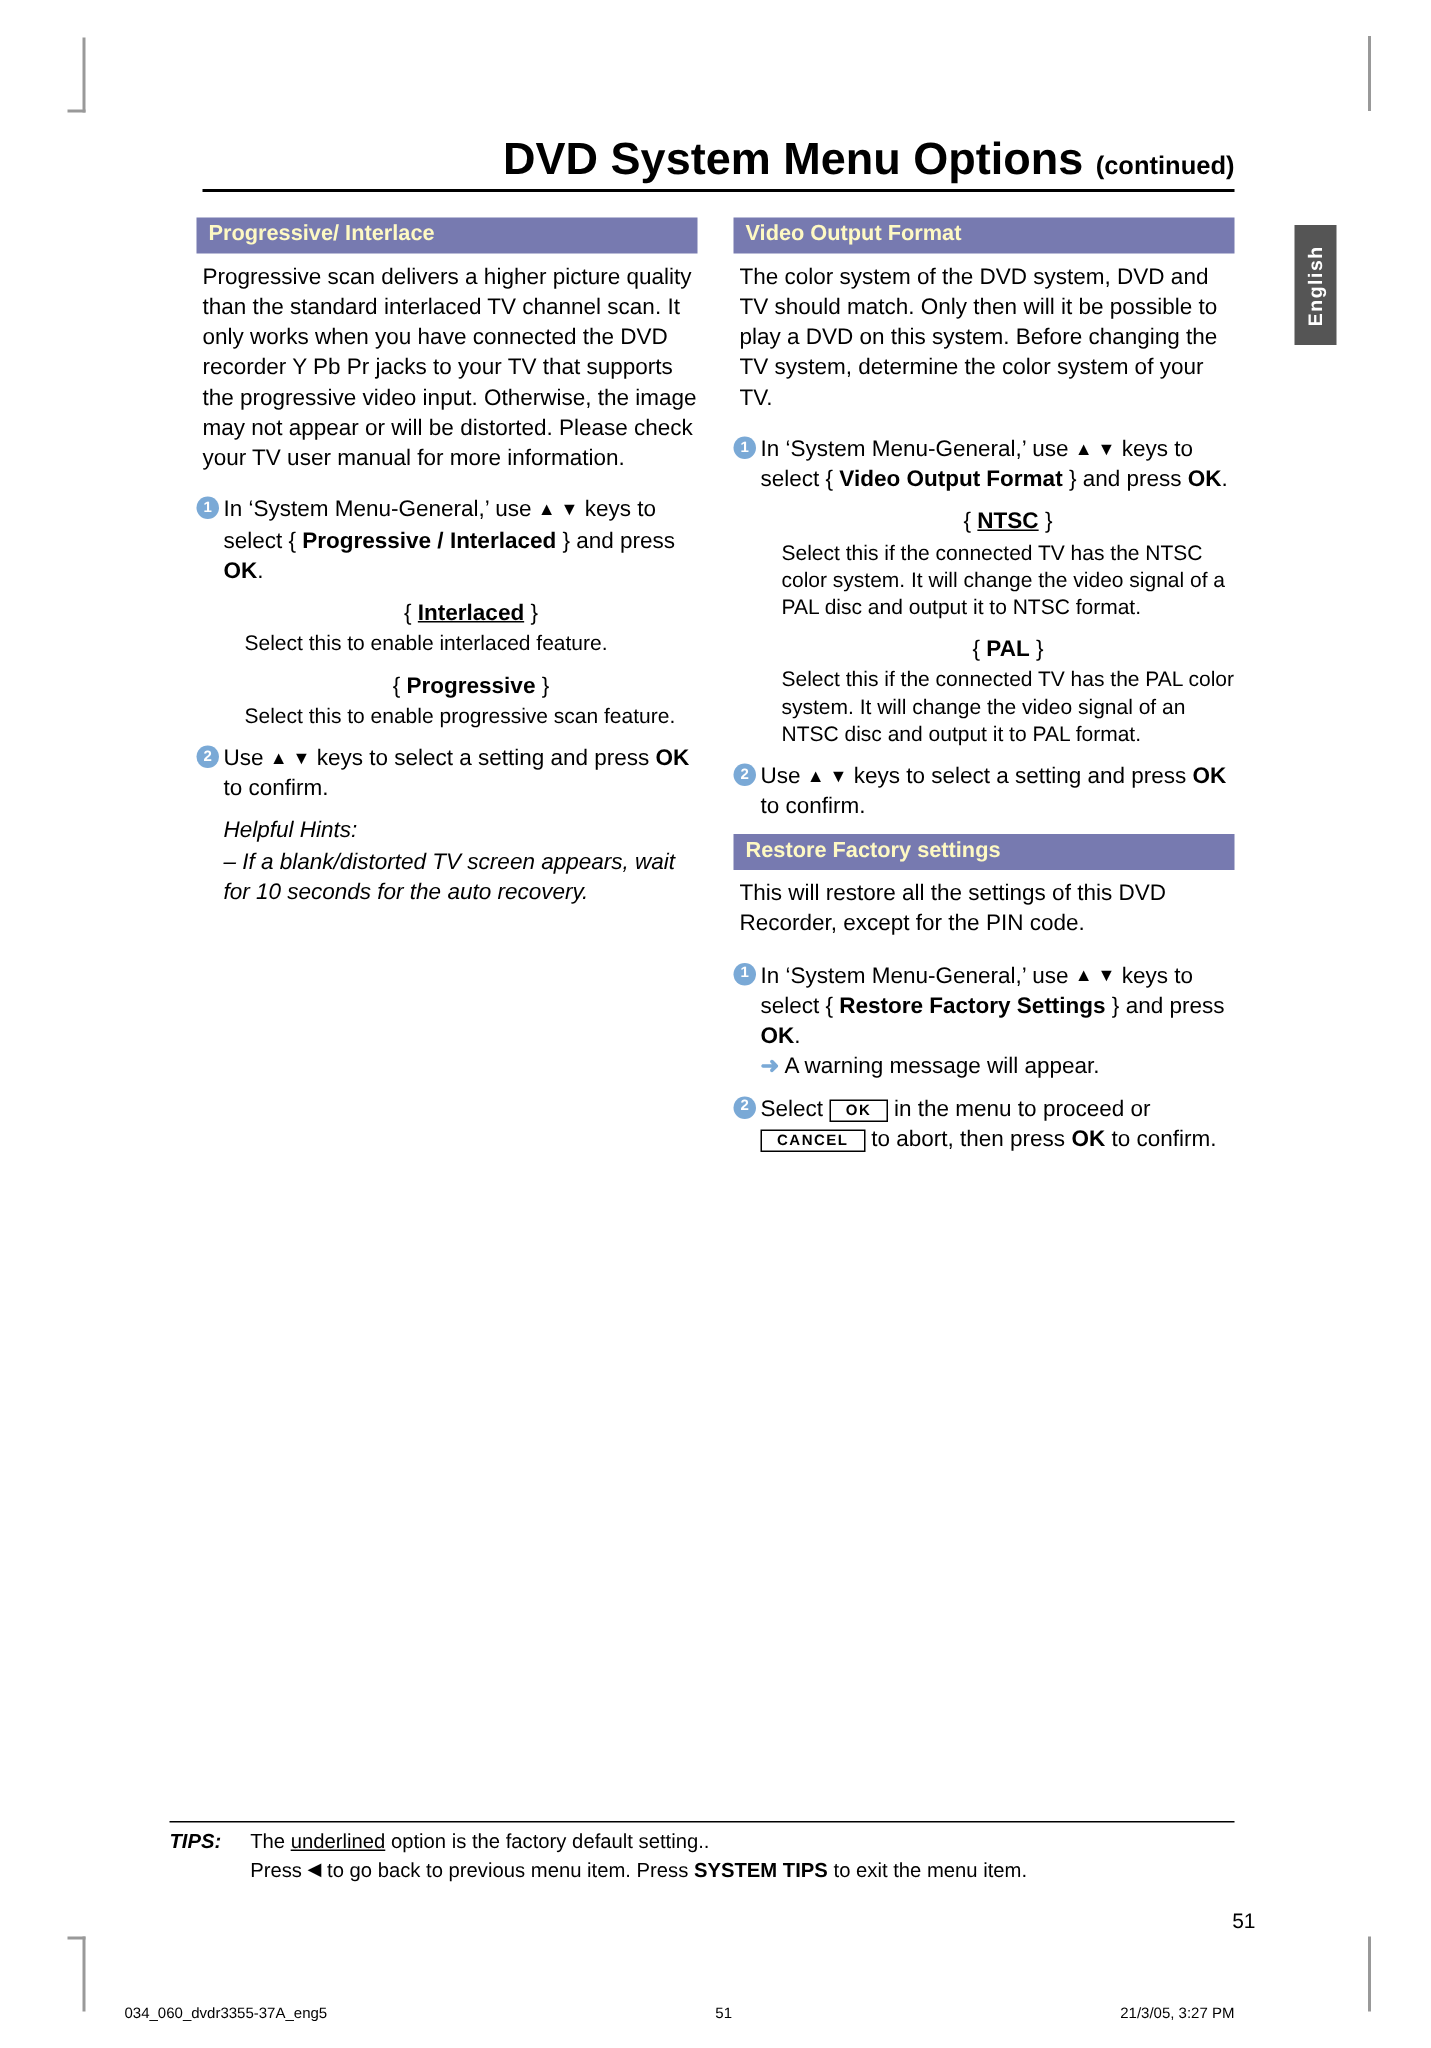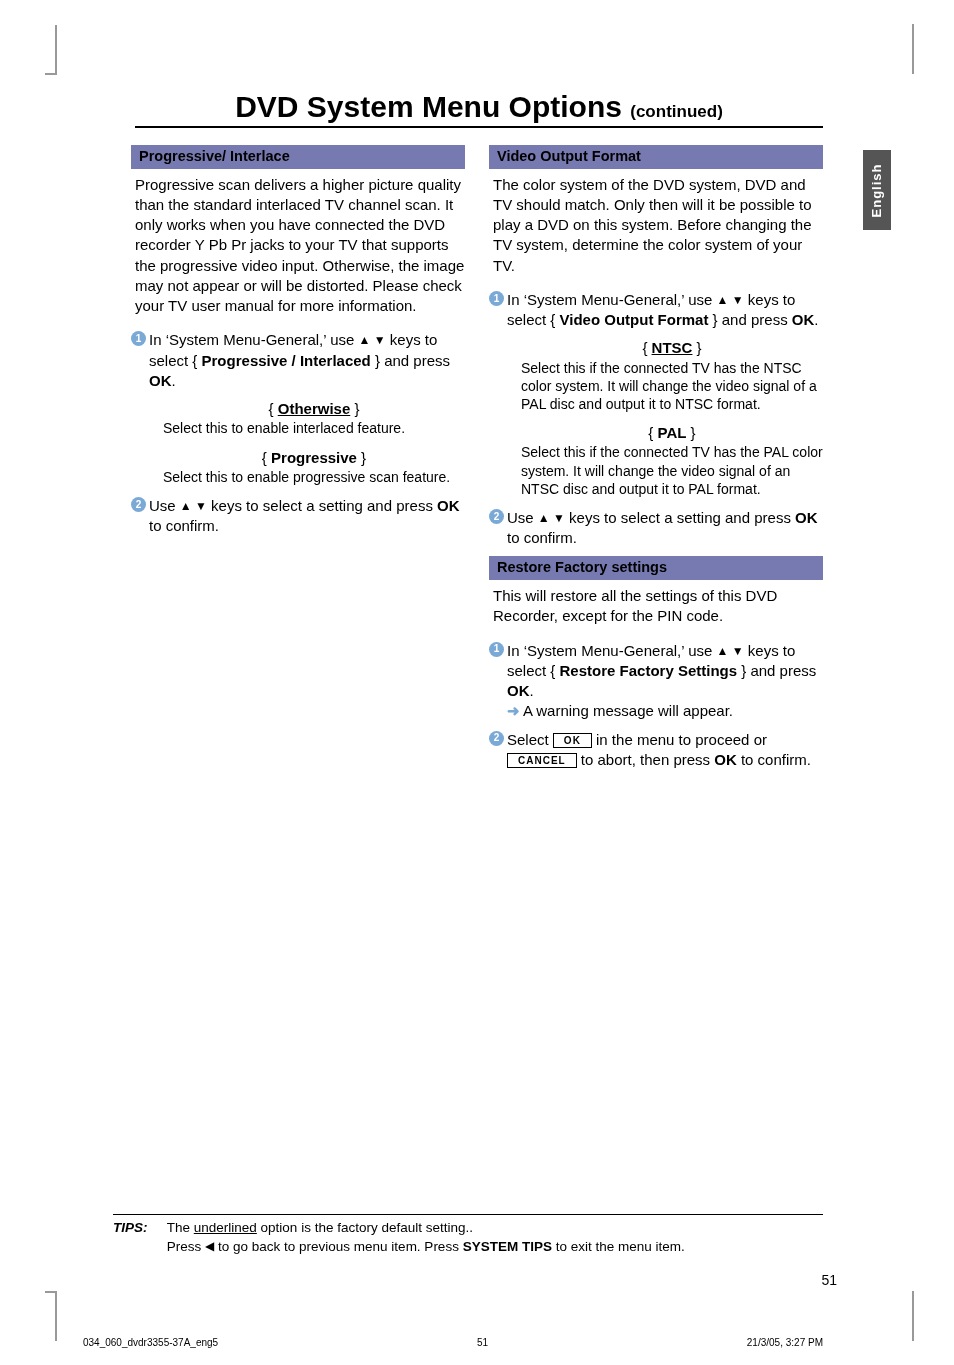--- a/index.html
+++ b/index.html
@@ -11,25 +11,25 @@
   .crop-tr { position: absolute; top: 24px; right: 30px; width: 22px; height: 50px; }
   .crop-tr::before { content:""; position:absolute; top:0; left:10px; width:2px; height:50px; background:#999; }
   .crop-bl { position: absolute; bottom: 24px; left: 45px; width: 22px; height: 50px; }
   .crop-bl::before { content:""; position:absolute; top:0; left:10px; width:2px; height:50px; background:#999; }
   .crop-bl::after { content:""; position:absolute; top:0; left:0; width:12px; height:2px; background:#999; }
   .crop-br { position: absolute; bottom: 24px; right: 30px; width: 22px; height: 50px; }
   .crop-br::before { content:""; position:absolute; top:0; left:10px; width:2px; height:50px; background:#999; }
   .tab { position: absolute; top: 150px; right: 63px; width: 28px; height: 80px; background: #555; color: #fff; font-size: 13px; font-weight: bold; display: flex; align-items: center; justify-content: center; }
   .tab span { transform: rotate(-90deg); white-space: nowrap; letter-spacing: 1px; }
   .title-wrap { position: absolute; top: 90px; left: 135px; width: 688px; border-bottom: 2px solid #000; padding-bottom: 2px; }
-  .title { font-size: 30px; font-weight: bold; text-align: center; }
+  .title { font-size: 30px; font-weight: bold; text-align: right; }
   .title .cont { font-size: 17px; font-weight: bold; }
   .cols { position: absolute; top: 145px; left: 135px; width: 690px; display: flex; gap: 28px; }
   .col { width: 330px; font-size: 15px; line-height: 1.35; }
-  .sect-head { background: #777ab0; color: #000000; font-weight: bold; padding: 2px 8px; font-size: 14.5px; margin-bottom: 6px; margin-left: -4px; }
+  .sect-head { background: #777ab0; color: #fef9c3; font-weight: bold; padding: 2px 8px; font-size: 14.5px; margin-bottom: 6px; margin-left: -4px; }
   .body { margin-bottom: 14px; }
   .step { position: relative; margin-left: 14px; margin-bottom: 8px; }
   .bullet { position: absolute; left: -18px; top: 1px; width: 15px; height: 15px; border-radius: 50%; background: #7aa9d6; color: #fff; font-size: 10px; font-weight: bold; display: flex; align-items: center; justify-content: center; }
   .opt { margin-left: 28px; margin-bottom: 10px; }
   .opt .lbl { font-size: 15px; text-align: center; }
   .opt .desc { font-size: 14px; line-height: 1.3; }
   .hint { margin-left: 14px; font-style: italic; font-size: 15px; line-height: 1.35; margin-top: 6px; }
   .arrow-right { color: #7aa9d6; font-weight: bold; }
   .btn-box { display: inline-block; border: 1.5px solid #000; padding: 0 10px; font-size: 10px; font-weight: bold; letter-spacing: 1px; vertical-align: 1px; line-height: 1.3; }
   .tips { position: absolute; top: 1214px; left: 113px; width: 710px; border-top: 1px solid #000; padding-top: 4px; font-size: 13.5px; line-height: 1.4; }
@@ -63,34 +63,36 @@
   <div class="col">
     <div class="sect-head">Progressive/ Interlace</div>
     <div class="body">Progressive scan delivers a higher picture quality than the standard interlaced TV channel scan.  It only works when you have connected the DVD recorder Y Pb Pr jacks to your TV that supports the progressive video input. Otherwise, the image may not appear or will be distorted. Please check your TV user manual for more information.</div>
 
     <div class="step">
       <div class="bullet">1</div>
       <span>In ‘System Menu-General,’ use </span><span class="tri">▲ ▼</span><span> keys to select { </span><b>Progressive / Interlaced</b><span> } and press </span><b>OK</b><span>.</span>
     </div>
 
     <div class="opt">
-      <div class="lbl"><span>{ </span><b><u>Otherwise</u></b><span> }</span></div>
+      <div class="lbl"><span>{ </span><b><u>Interlaced</u></b><span> }</span></div>
       <div class="desc">Select this to enable interlaced feature.</div>
     </div>
     <div class="opt">
       <div class="lbl"><span>{ </span><b>Progressive</b><span> }</span></div>
       <div class="desc">Select this to enable progressive scan feature.</div>
     </div>
 
     <div class="step">
       <div class="bullet">2</div>
       <span>Use </span><span class="tri">▲ ▼</span><span> keys to select a setting and press </span><b>OK</b><span> to confirm.</span>
     </div>
 
     <div class="hint">
+      <div>Helpful Hints:</div>
+      <div>– If a blank/distorted TV screen appears, wait for 10 seconds for the auto recovery.</div>
     </div>
   </div>
 
   <div class="col">
     <div class="sect-head">Video Output Format</div>
     <div class="body">The color system of the DVD system, DVD and TV should match. Only then will it be possible to play a DVD on this system.  Before changing the TV system, determine the color system of your TV.</div>
 
     <div class="step">
       <div class="bullet">1</div>
       <span>In ‘System Menu-General,’ use </span><span class="tri">▲ ▼</span><span> keys to select { </span><b>Video Output Format</b><span> } and press </span><b>OK</b><span>.</span>

